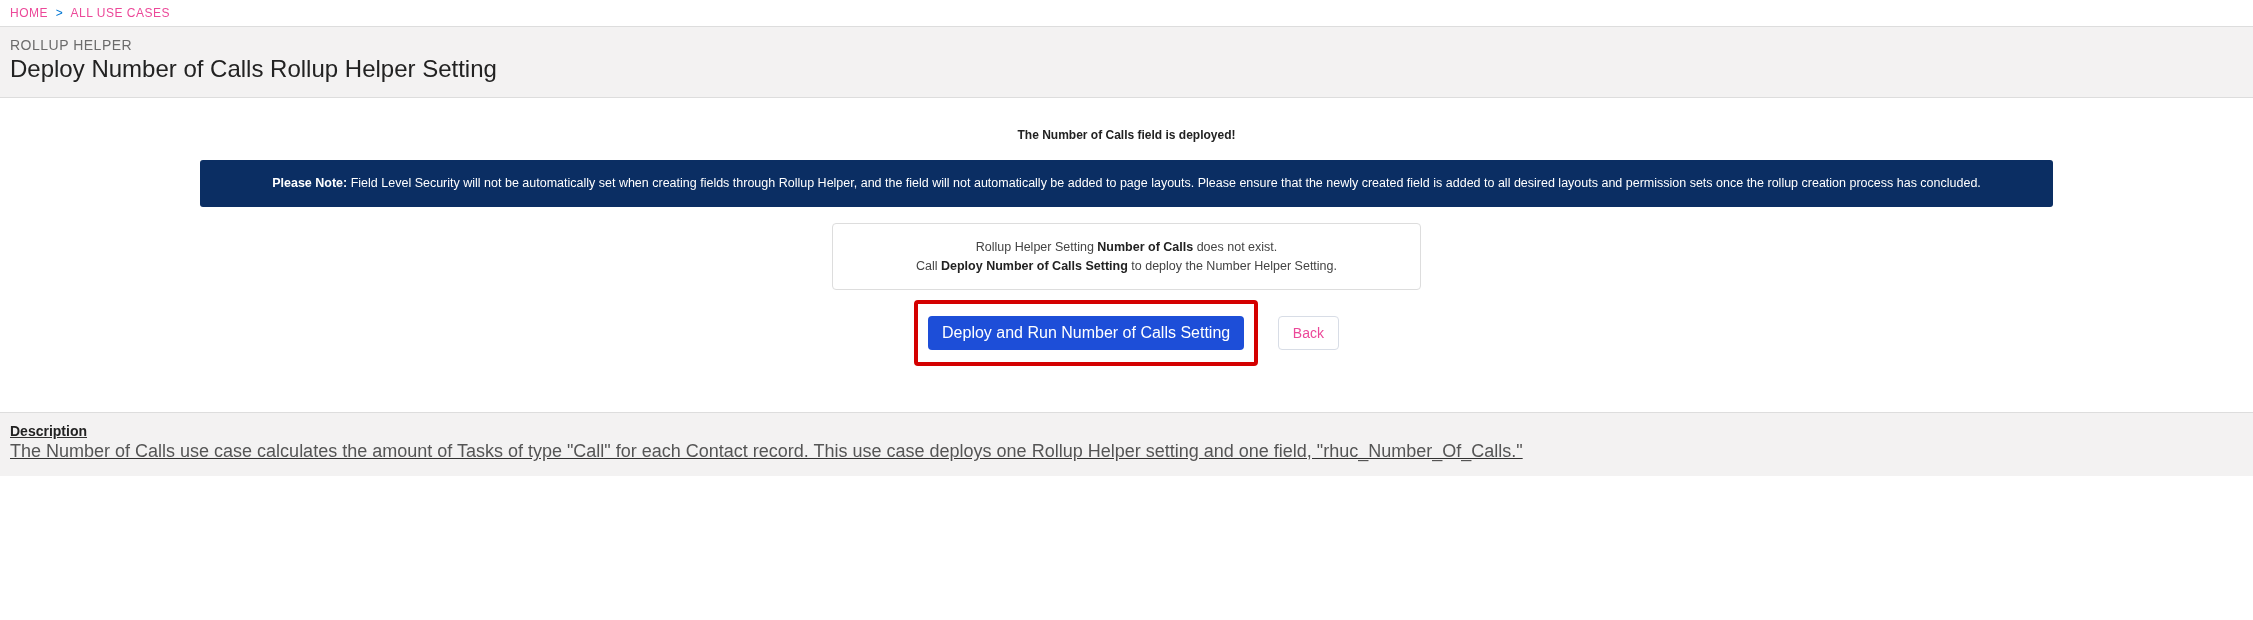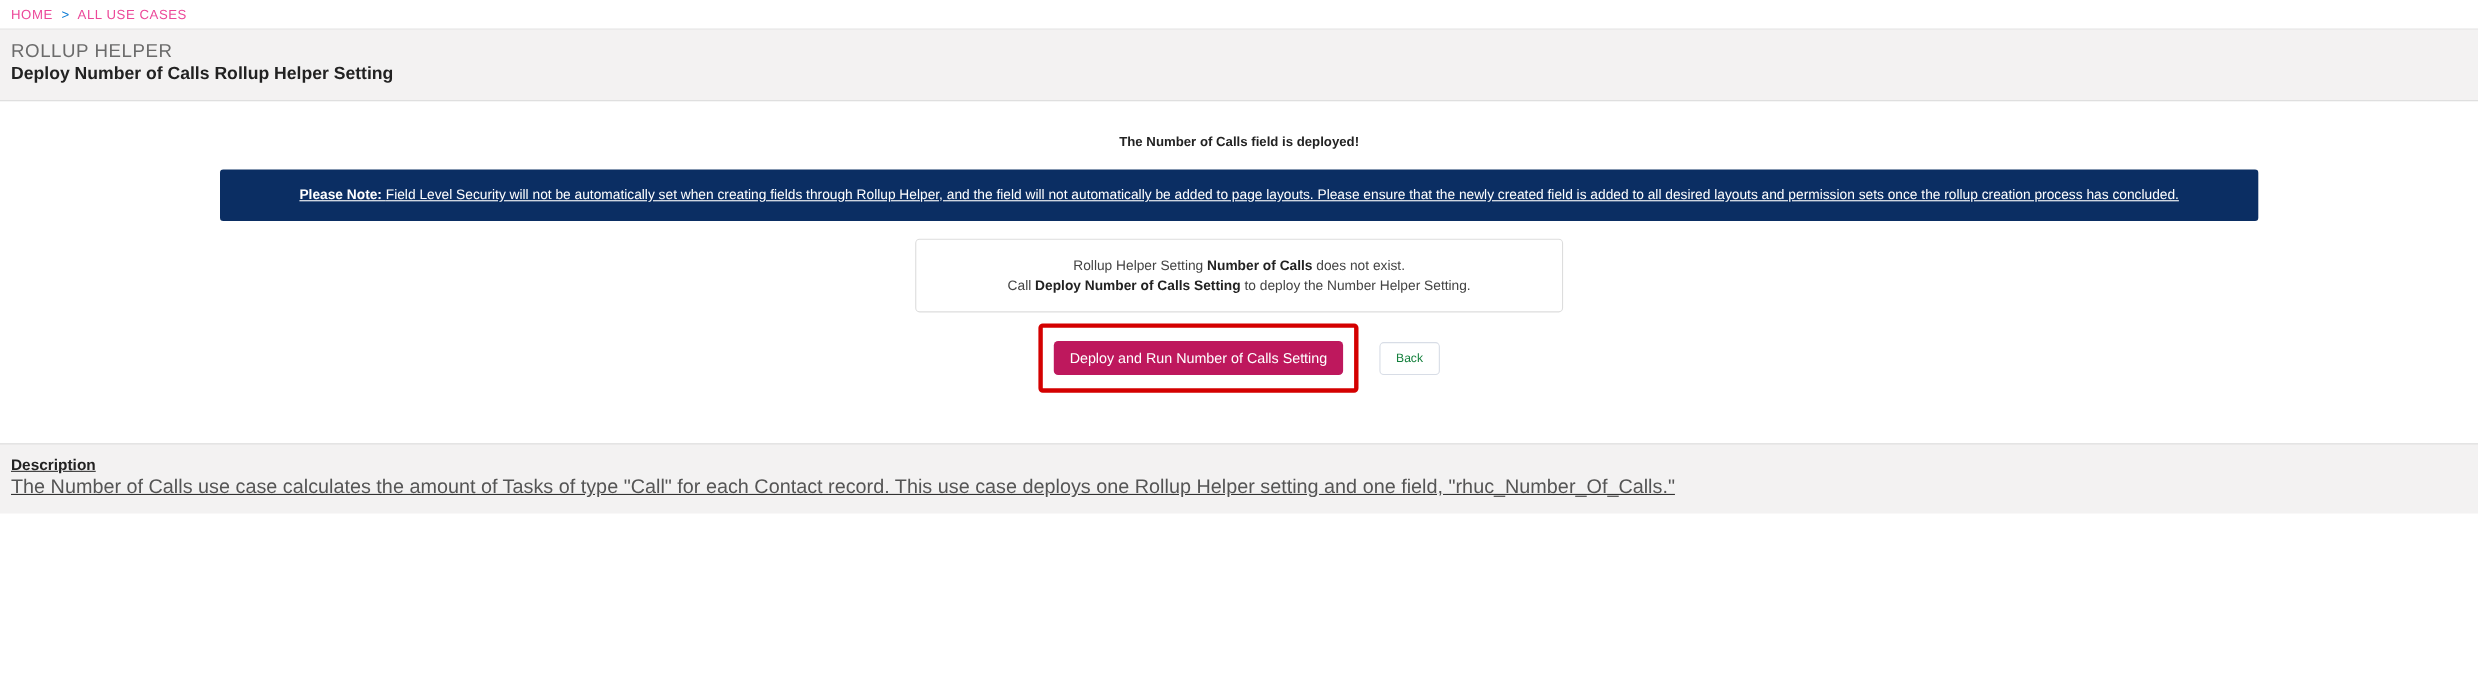--- a/index.html
+++ b/index.html
@@ -24,29 +24,29 @@
   .breadcrumb .sep {
     color: #0176d3;
     margin: 0 4px;
   }
   .header-band {
     background: #f3f2f2;
     padding: 10px 10px 14px 10px;
     border-bottom: 1px solid #ddd;
   }
   .app-tag {
-    font-size: 17px;
+    font-size: 14px;
     color: #6b6b6b;
     letter-spacing: 0.5px;
     margin-bottom: 2px;
     text-transform: uppercase;
   }
   .page-title {
-    font-size: 16px;
-    font-weight: 700;
+    font-size: 24px;
+    font-weight: 400;
     color: #222;
   }
   .center-wrap {
     padding: 30px 0 20px 0;
   }
   .deployed-msg {
     text-align: center;
     font-weight: 700;
     font-size: 12px;
     color: #222;
@@ -54,21 +54,20 @@
   }
   .note-banner {
     background: #0b2e63;
     color: #fff;
     padding: 14px 20px;
     margin: 0 200px 16px 200px;
     font-size: 12.5px;
     text-align: center;
     border-radius: 3px;
     line-height: 1.5;
-    text-decoration: underline;
   }
   .note-banner b { font-weight: 700; }
   .status-box {
     width: 589px;
     margin: 0 auto 10px auto;
     border: 1px solid #ddd;
     border-radius: 4px;
     padding: 14px 20px;
     font-size: 12.5px;
     text-align: center;
@@ -81,34 +80,34 @@
     margin-top: 8px;
   }
   .highlight-box {
     display: inline-block;
     border: 4px solid #d40000;
     border-radius: 4px;
     padding: 12px 10px;
     vertical-align: middle;
   }
   .btn-primary {
-    background: #be185d;
+    background: #1d4ed8;
     color: #fff;
     border: none;
     padding: 8px 14px;
-    font-size: 13px;
+    font-size: 16px;
     border-radius: 4px;
     cursor: pointer;
   }
   .btn-secondary {
     background: #fff;
-    color: #15803d;
+    color: #ec4899;
     border: 1px solid #d8dde6;
     padding: 8px 14px;
-    font-size: 11px;
+    font-size: 14px;
     border-radius: 4px;
     cursor: pointer;
     margin-left: 16px;
     vertical-align: middle;
   }
   .desc-band {
     background: #f3f2f2;
     padding: 10px 10px 14px 10px;
     border-top: 1px solid #ddd;
     margin-top: 26px;

